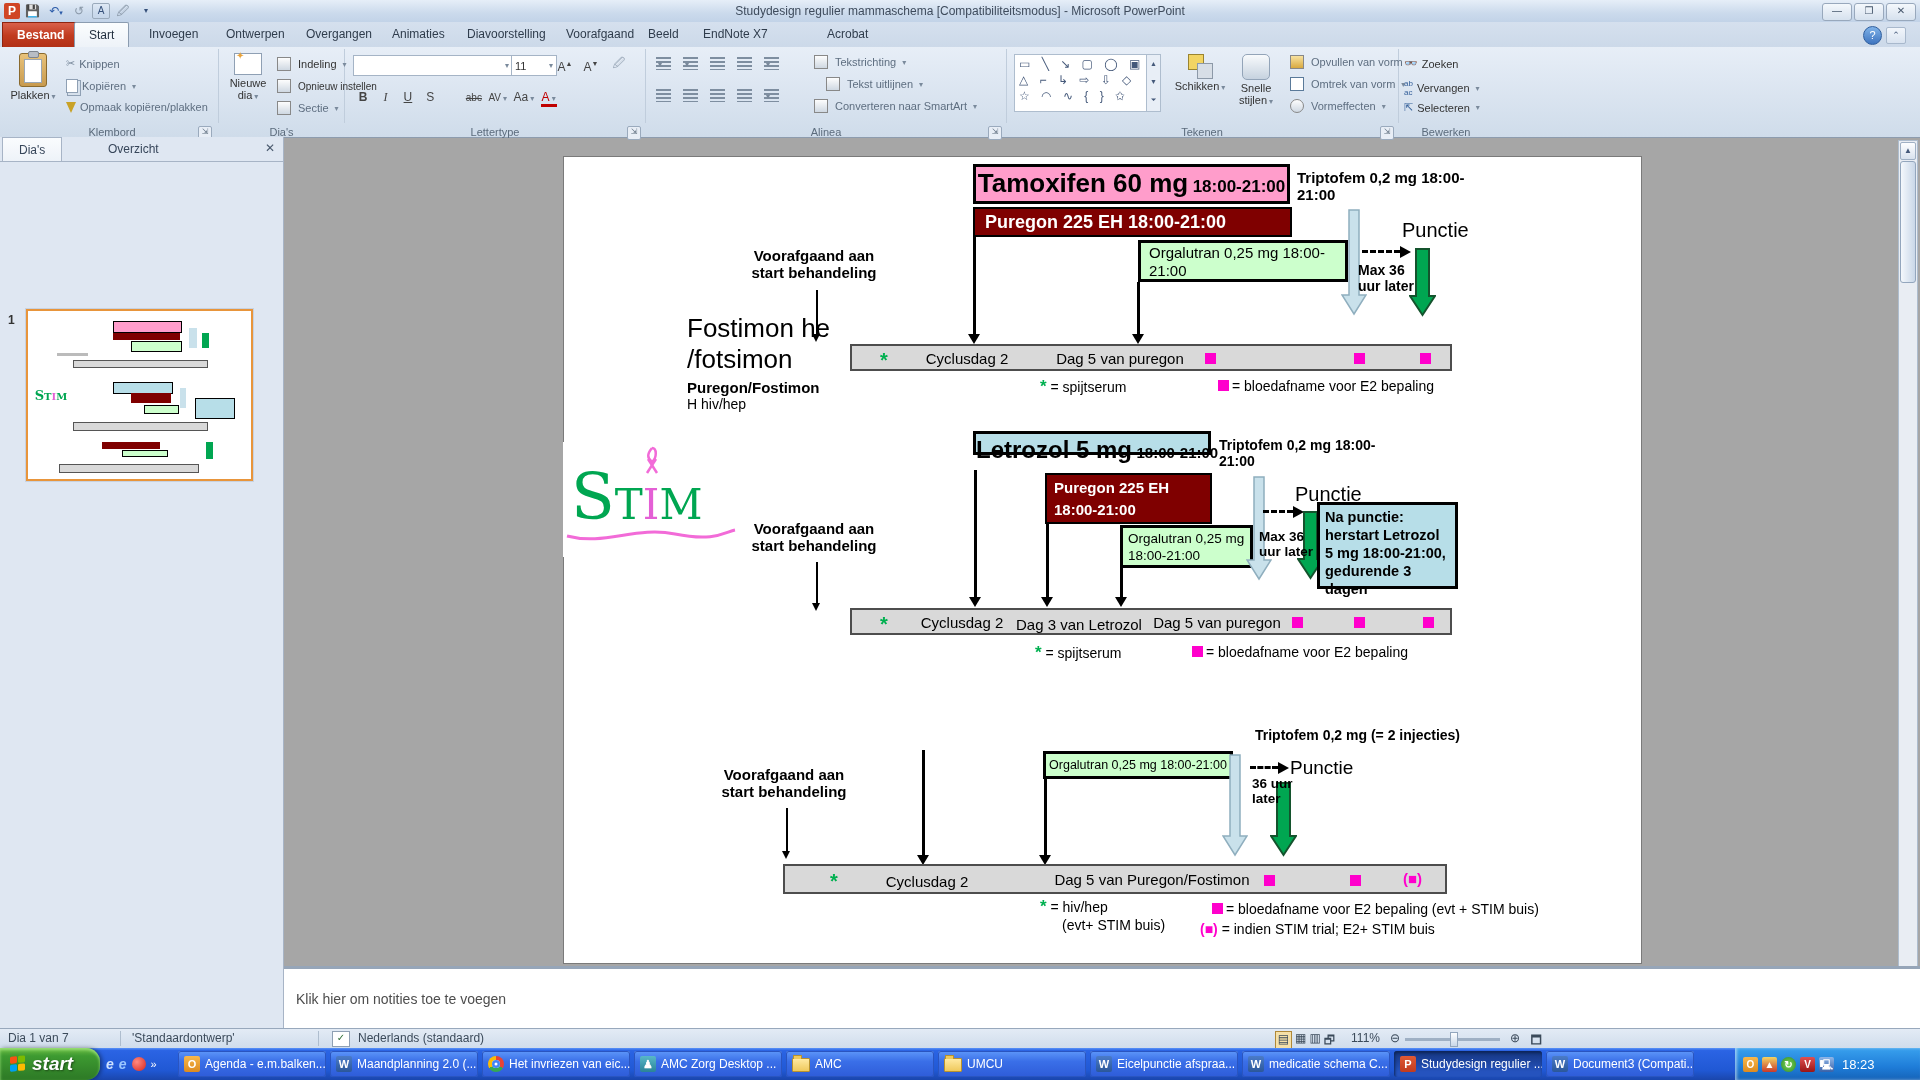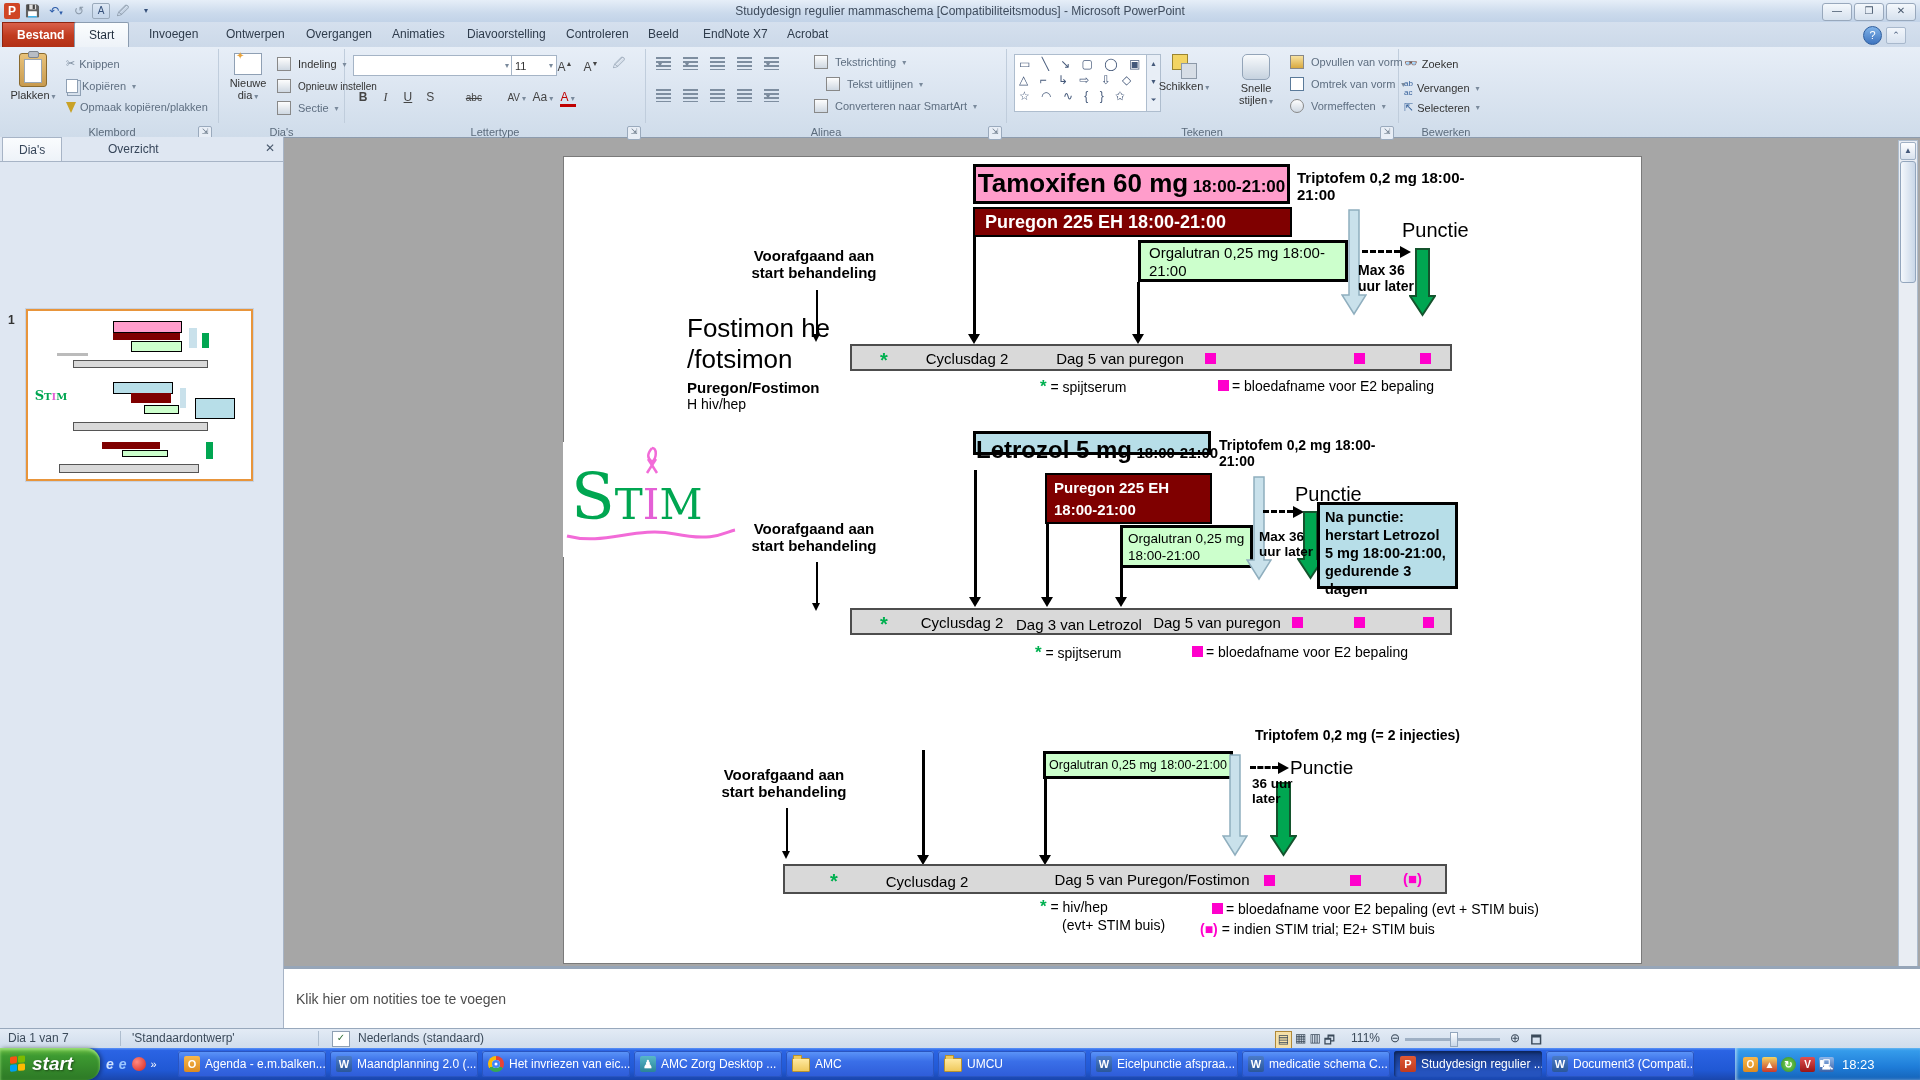--- a/index.html
+++ b/index.html
@@ -154,24 +154,24 @@
   </div>
 
   <div class="abs tabrow">
     <span class="tab filetab" style="left:2px;">Bestand</span>
     <span class="tab active" style="left:74px;">Start</span>
     <span class="tab" style="left:135px;">Invoegen</span>
     <span class="tab" style="left:212px;">Ontwerpen</span>
     <span class="tab" style="left:292px;">Overgangen</span>
     <span class="tab" style="left:378px;">Animaties</span>
     <span class="tab" style="left:453px;">Diavoorstelling</span>
-    <span class="tab" style="left:552px;">Controleren</span>
+    <span class="tab" style="left:552px;">Voorafgaand</span>
     <span class="tab" style="left:634px;">Beeld</span>
     <span class="tab" style="left:689px;">EndNote X7</span>
-    <span class="tab" style="left:773px;">Acrobat</span>
+    <span class="tab" style="left:813px;">Acrobat</span>
     <span class="ribbon-help" style="right:38px;">?</span>
     <span class="ribbon-collapse" style="right:14px;">⌃</span>
   </div>
 
   <div class="abs ribbon">
 
     <div class="rgroup" style="left:2px;width:216px;">
       <div class="bigbtn" style="left:6px;top:4px;width:50px;">
         <span class="clipboard"></span>
         <span class="dd">Plakken</span>
@@ -223,21 +223,21 @@
       </div>
       <span class="fmt-btn" style="position:absolute;left:212px;top:6px;">A<sup style="font-size:7px;">▲</sup></span>
       <span class="fmt-btn" style="position:absolute;left:238px;top:6px;">A<sup style="font-size:7px;">▼</sup></span>
       <span class="fmt-btn" style="position:absolute;left:266px;top:6px;color:#9AA8B8;">🖉</span>
       <div style="position:absolute;left:10px;top:38px;">
         <span class="fmt-btn" style="font-weight:bold;">B</span>
         <span class="fmt-btn" style="font-style:italic;font-family:'Liberation Serif',serif;">I</span>
         <span class="fmt-btn" style="text-decoration:underline;">U</span>
         <span class="fmt-btn">S</span>
         <span class="fmt-btn" style="text-decoration:line-through;font-size:10px;margin-left:21px;">abc</span>
-        <span class="fmt-btn dd" style="font-size:10px;margin-left:19px;">AV</span>
+        <span class="fmt-btn dd" style="font-size:10px;">AV</span>
         <span class="fmt-btn dd">Aa</span>
         <span class="fmt-btn dd" style="color:#C00000;border-bottom:3px solid #C00000;height:14px;line-height:14px;">A</span>
       </div>
       <div class="glabel" style="left:0;width:300px;">Lettertype</div>
       <div class="launcher" style="left:282px;">⇲</div>
     </div>
 
     <div class="rgroup" style="left:646px;width:360px;">
       <div class="smallrow" style="left:10px;top:8px;gap:8px;">
         <span class="para-ic dd"></span>
@@ -269,21 +269,21 @@
       <div class="launcher" style="left:342px;">⇲</div>
     </div>
 
     <div class="rgroup" style="left:1006px;width:392px;">
       <div class="gal" style="position:absolute;left:8px;top:5px;width:128px;height:54px;">
         <div class="shape-cell">▭ ╲ ↘ ▢ ◯ ▣</div>
         <div class="shape-cell">△ ⌐ ↳ ⇨ ⇩ ◇</div>
         <div class="shape-cell">☆ ◠ ∿ { } ✩</div>
       </div>
       <div style="position:absolute;left:140px;top:5px;width:13px;height:56px;border:1px solid #AEBDCE;background:#E8EEF6;font-size:7px;text-align:center;color:#44597A;line-height:18px;">▲<br>▼<br>⏷</div>
-      <div class="bigbtn" style="left:150px;top:5px;width:56px;">
+      <div class="bigbtn" style="left:166px;top:5px;width:56px;">
         <span style="position:relative;width:24px;height:24px;">
           <span style="position:absolute;left:0;top:0;width:14px;height:14px;background:#F2D463;border:1px solid #9A8430;"></span>
           <span style="position:absolute;left:9px;top:9px;width:14px;height:14px;background:#D7DEE6;border:1px solid #8C99A8;"></span>
         </span>
         <span class="dd">Schikken</span>
       </div>
       <div class="bigbtn" style="left:222px;top:5px;width:56px;">
         <span style="width:26px;height:24px;border-radius:5px;background:linear-gradient(#F8FAFC,#C6D2DF);border:1px solid #93A4B8;"></span>
         <span class="dd" style="width:52px;">Snelle stijlen</span>
       </div>

